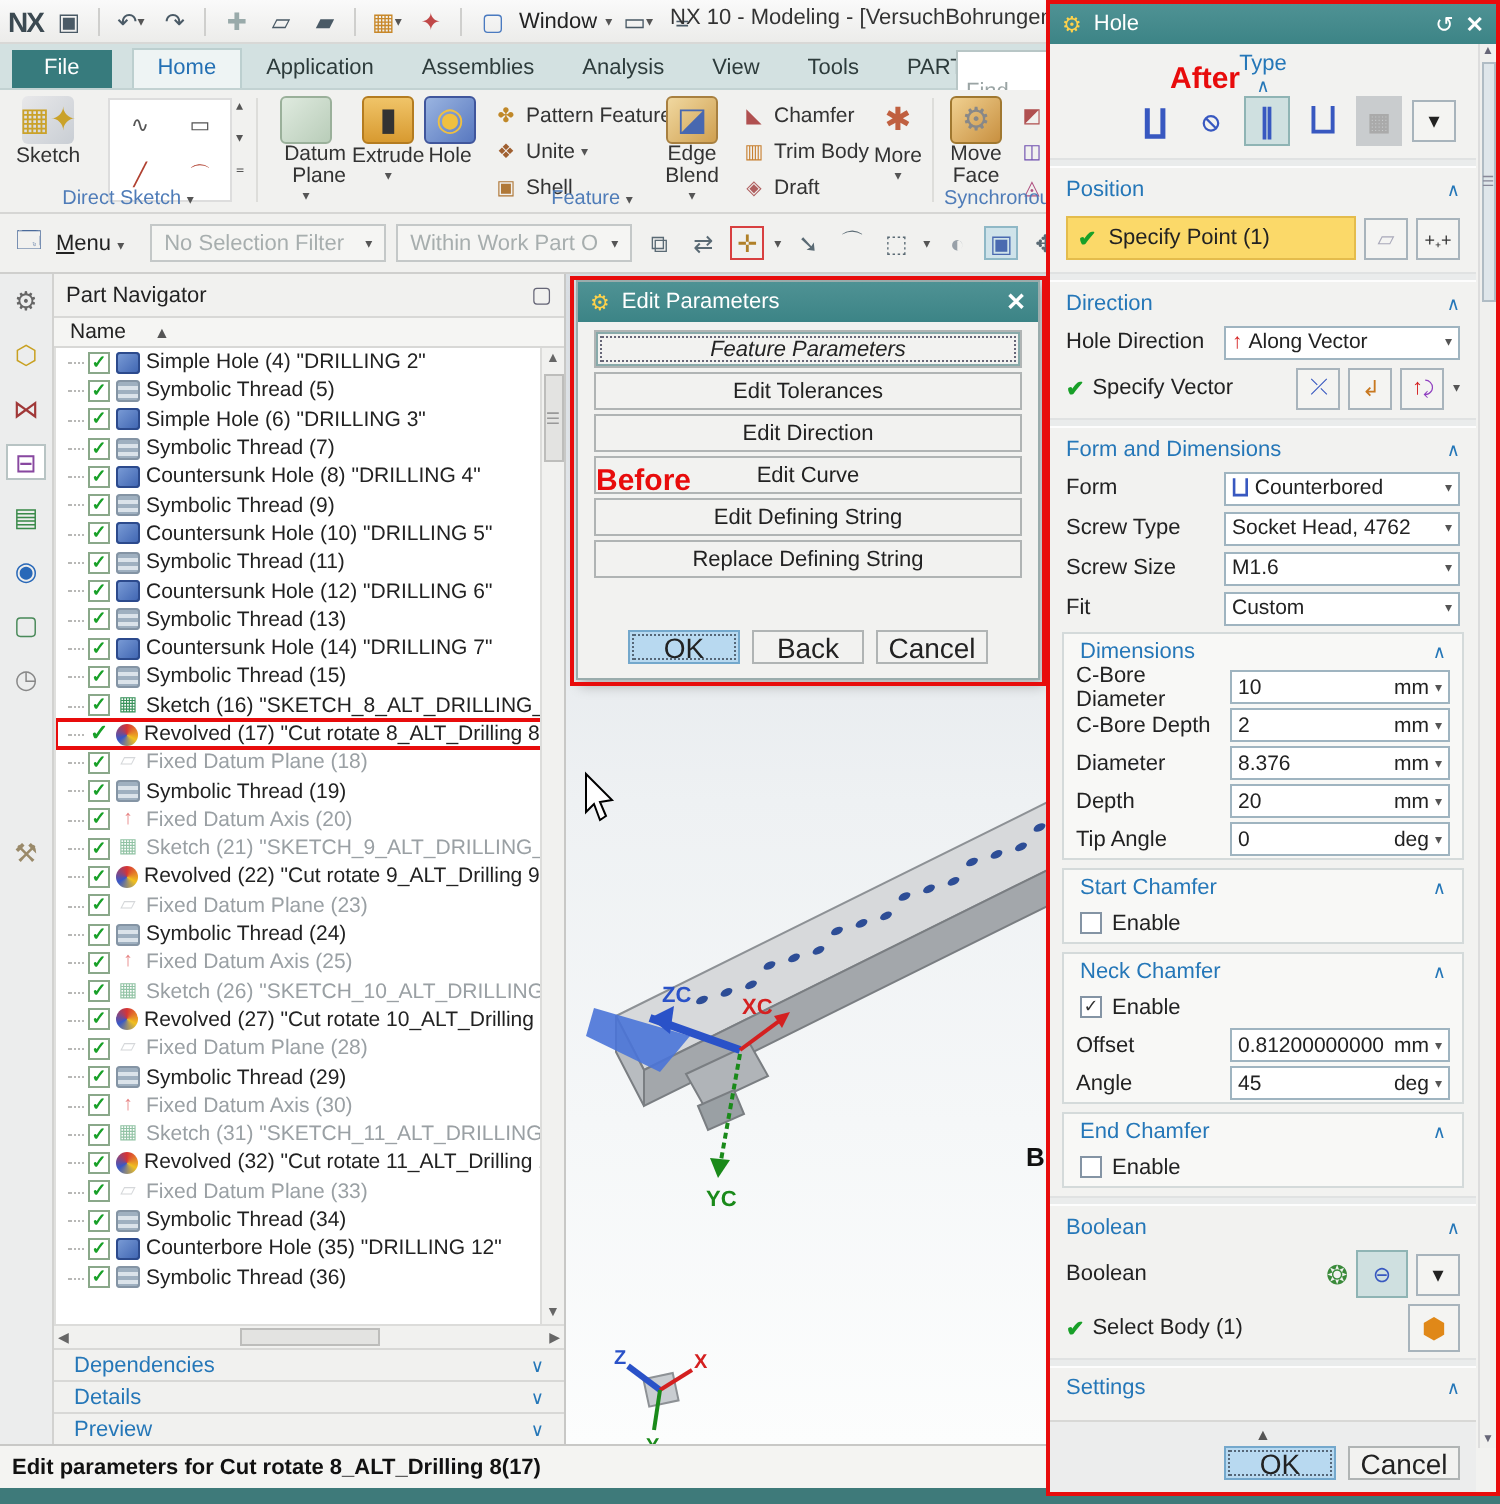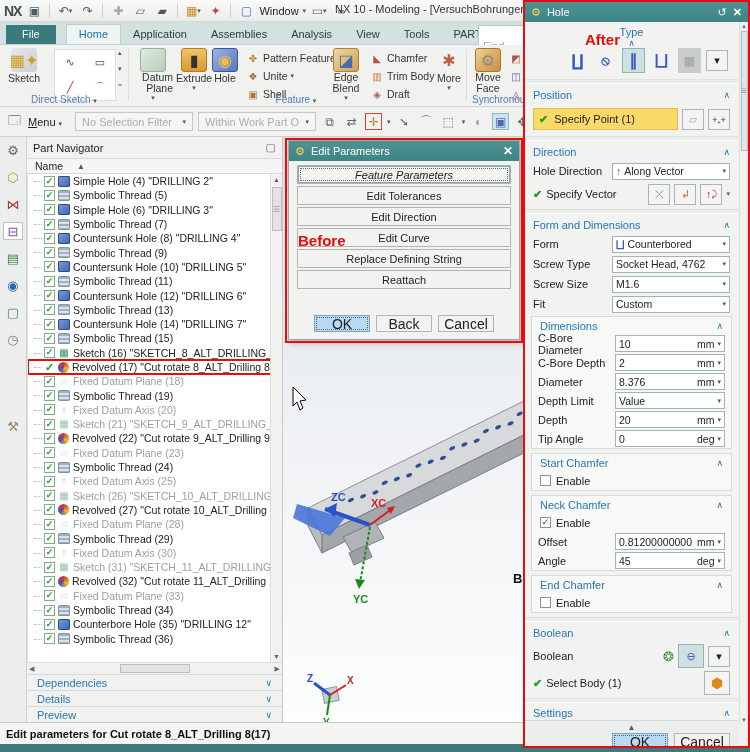--- a/index.html
+++ b/index.html
@@ -554,22 +554,22 @@
     <div class="dlg-title">
       <span style="color:#ffd24a">⚙</span>
       <span>Edit Parameters</span>
       <span class="x">✕</span>
     </div>
     <div id="editdlg-body">
         <div class="dlg-btn focus">Feature Parameters</div>
         <div class="dlg-btn">Edit Tolerances</div>
         <div class="dlg-btn">Edit Direction</div>
         <div class="dlg-btn">Edit Curve</div>
+        <div class="dlg-btn">Edit Defining String</div>
         <div class="dlg-btn">Replace Defining String</div>
-        <div class="dlg-btn">Reattach</div>
       </div>
     <div id="editdlg-foot">
       <span class="foot-btn ok">OK</span>
       <span class="foot-btn">Back</span>
       <span class="foot-btn">Cancel</span>
     </div>
   </div>
   <div id="editdlg-red" class="abs"></div>
   <div class="red-note" style="left:298px;top:232px;">Before</div>
 
@@ -688,27 +688,20 @@
             </div>
             <div class="frow">
               <span class="lbl">Diameter</span>
               <span class="field">
                 <span class="val">8.376</span>
                 <span class="unit">mm</span>
                 <span class="caret">▾</span>
               </span>
             </div>
             <div class="frow">
-              <span class="lbl">Depth Limit</span>
-              <span class="field">
-                <span class="val">Value</span>
-                <span class="caret">▾</span>
-              </span>
-            </div>
-            <div class="frow">
               <span class="lbl">Depth</span>
               <span class="field">
                 <span class="val">20</span>
                 <span class="unit">mm</span>
                 <span class="caret">▾</span>
               </span>
             </div>
             <div class="frow">
               <span class="lbl">Tip Angle</span>
               <span class="field">

